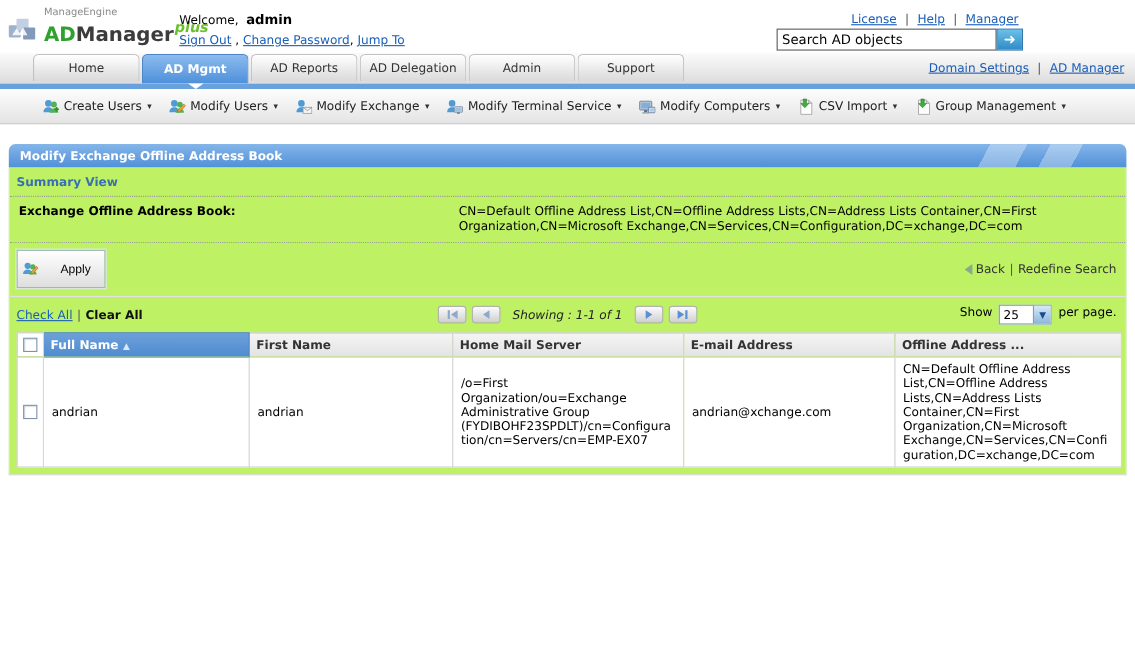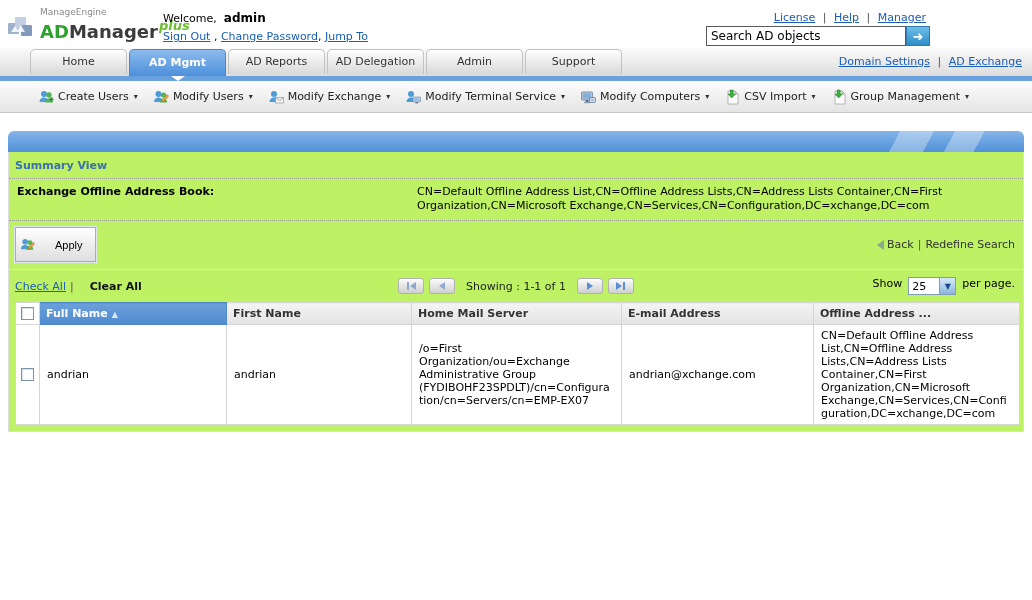--- a/index.html
+++ b/index.html
@@ -64,23 +64,23 @@
   .summary-value { width:600px; line-height:14px; }
   .action-row { display:flex; justify-content:space-between; align-items:center; padding:6px 8px 7px 6px; }
   .btn-apply { display:inline-flex; align-items:center; gap:20px; height:35px; padding:0 12px 0 4px;
     border:1px solid #9ab0cc; outline:1px solid #dfe6ef; background:linear-gradient(#ffffff,#dedede);
     cursor:pointer; font-size:11px; color:#000; }
   .nav-right { color:#333; display:inline-flex; align-items:center; }
   .back-tri { width:0; height:0; border-top:5px solid transparent; border-bottom:5px solid transparent;
     border-right:7px solid #8aa88a; margin-right:3px; display:inline-block; }
   .solid-divider { border-top:1px solid #e2e2e2; height:0; }
   .controls-row { position:relative; height:32px; padding:0 8px 0 6px; display:flex; align-items:center; }
-  .clear-all { font-weight:bold; color:#111; margin-left:12px; cursor:pointer; }
+  .clear-all { font-weight:bold; color:#111; margin-left:0; cursor:pointer; }
   .pager { position:absolute; left:0; right:0; top:0; height:32px; display:flex; align-items:center;
-    justify-content:center; gap:5px; pointer-events:none; }
+    justify-content:center; gap:5px; pointer-events:none;font-style:italic; }
   .pg-btn { pointer-events:auto; width:26px; height:16px; border-radius:3px; border:1px solid #b2b2b2;
     background:linear-gradient(#fcfcfc,#cfcfcf); display:inline-flex; align-items:center;
     justify-content:center; gap:1px; cursor:pointer; }
   .tri-l { width:0; height:0; border-top:4px solid transparent; border-bottom:4px solid transparent; border-right:6px solid #8fa9cc; }
   .tri-r { width:0; height:0; border-top:4px solid transparent; border-bottom:4px solid transparent; border-left:6px solid #5a8fd4; }
   .pg-bar-l { width:2px; height:8px; background:#8fa9cc; }
   .pg-bar-r { width:2px; height:8px; background:#5a8fd4; }
   .pg-text { margin:0 6px; color:#222; }
   .show-group { margin-left:auto; display:inline-flex; gap:6px; }
   .select-mock { display:inline-flex; width:48px; height:18px; border:1px solid #7f9db9; background:#fff; cursor:pointer; }
@@ -149,21 +149,21 @@
     <div class="tab">Home</div>
     <div class="tab active">AD Mgmt</div>
     <div class="tab">AD Reports</div>
     <div class="tab">AD Delegation</div>
     <div class="tab">Admin</div>
     <div class="tab">Support</div>
   </div>
   <div class="tab-right-links">
     <span class="link">Domain Settings</span>
     <span class="pipe">|</span>
-    <span class="link">AD Exchange</span>
+    <span class="link">AD Manager</span>
   </div>
 </div>
 <div class="bluestripe"></div>
 
 <div class="toolbar">
   <div class="tool-item">
     <svg width="16" height="16" viewBox="0 0 16 16">
         <circle cx="6" cy="5" r="3" fill="#4f9bd6"></circle>
         <path d="M1.5 13c0-3 2-4.5 4.5-4.5S10.5 10 10.5 13z" fill="#4f9bd6"></path>
         <circle cx="11" cy="6" r="2.7" fill="#54b154"></circle>
@@ -233,20 +233,21 @@
         <path d="M11 2 v3 h3z" fill="#dcdcdc" stroke="#9a9a9a" stroke-width="0.6"></path>
         <path d="M6.2 1 h3 v4 h2.2 L7.7 9 4 5 h2.2z" fill="#3fae3f" stroke="#1f7a1f" stroke-width="0.5"></path>
       </svg>
     <span>Group Management</span>
     <span class="tool-caret">▾</span>
   </div>
 </div>
 
 <div class="panel">
   <div class="panel-header">
+    <span>Modify Exchange Offline Address Book</span>
     <div class="panel-stripes"></div>
   </div>
   <div class="panel-body">
 
     <div class="section-title">Summary View</div>
     <div class="dotted"></div>
 
     <div class="summary-row">
       <div class="summary-label">Exchange Offline Address Book:</div>
       <div class="summary-value">CN=Default Offline Address List,CN=Offline Address Lists,CN=Address Lists Container,CN=First Organization,CN=Microsoft Exchange,CN=Services,CN=Configuration,DC=xchange,DC=com</div>

